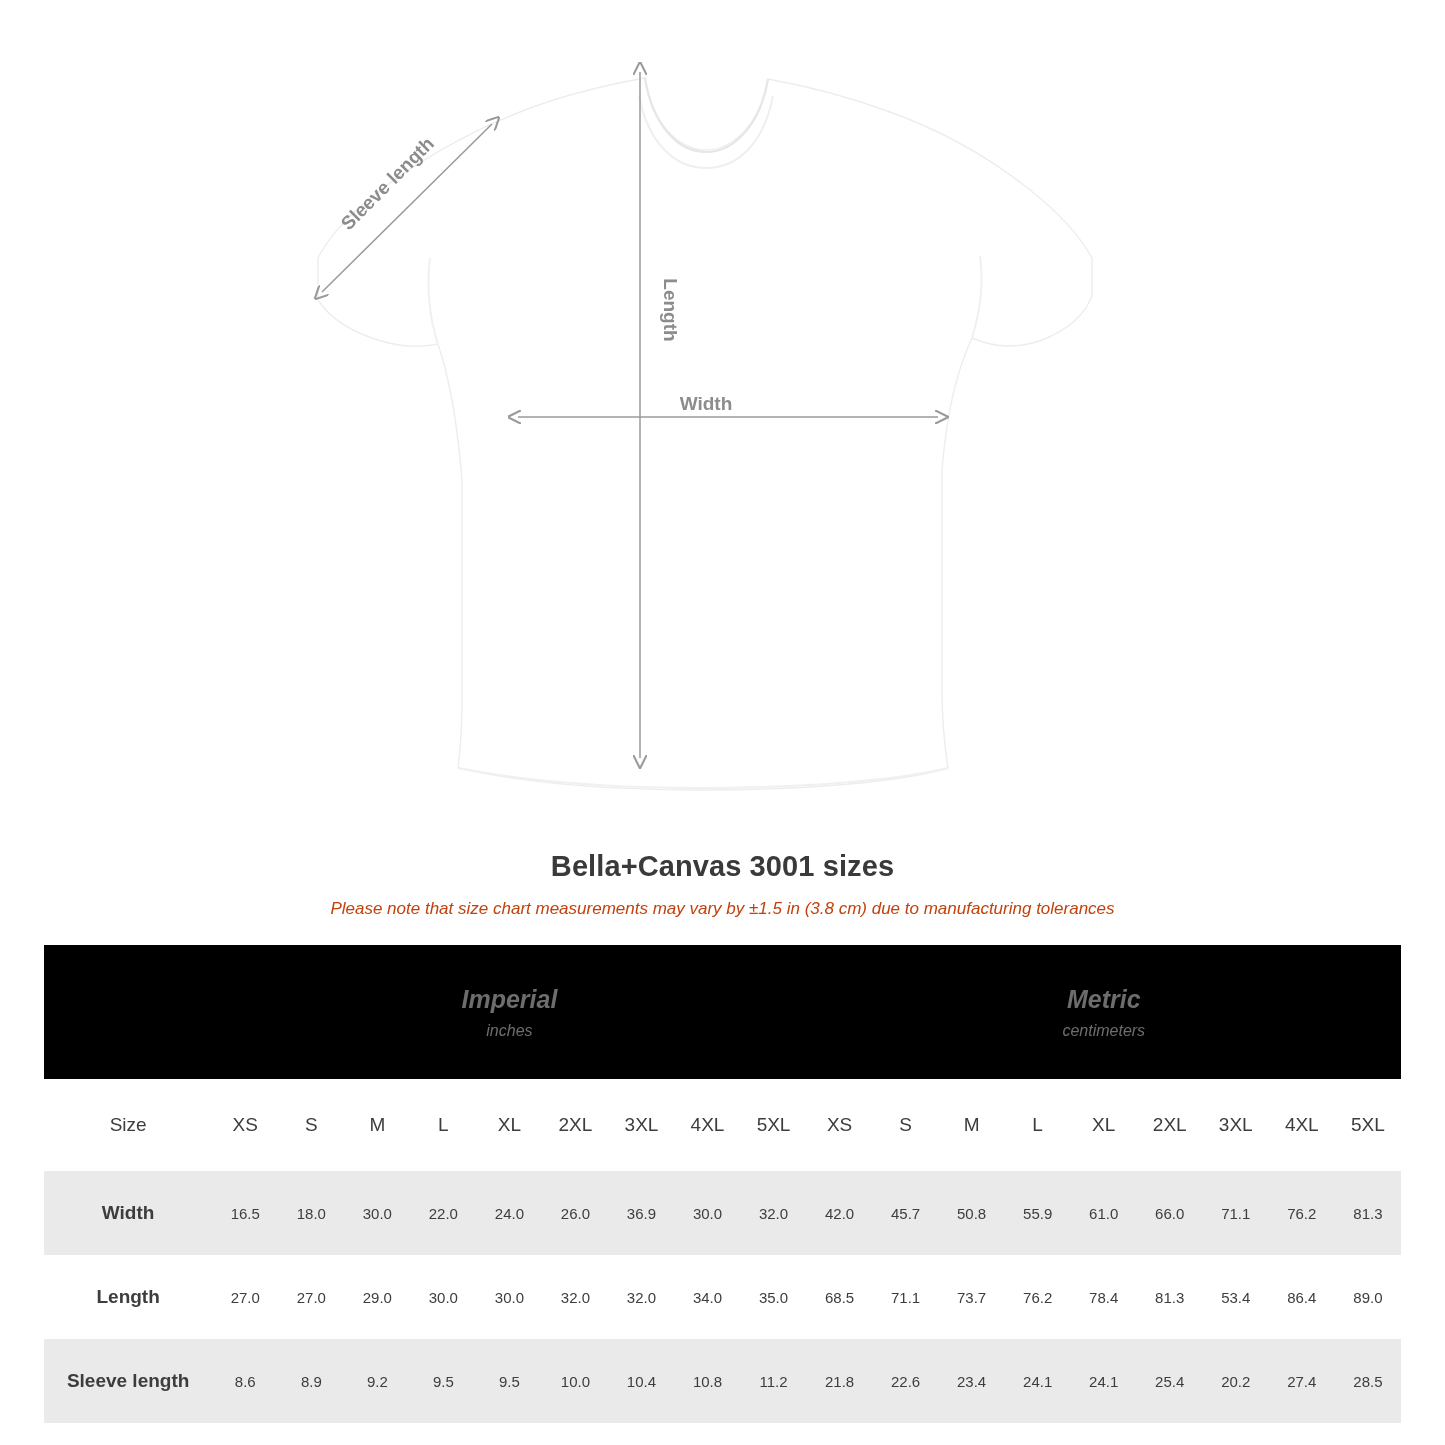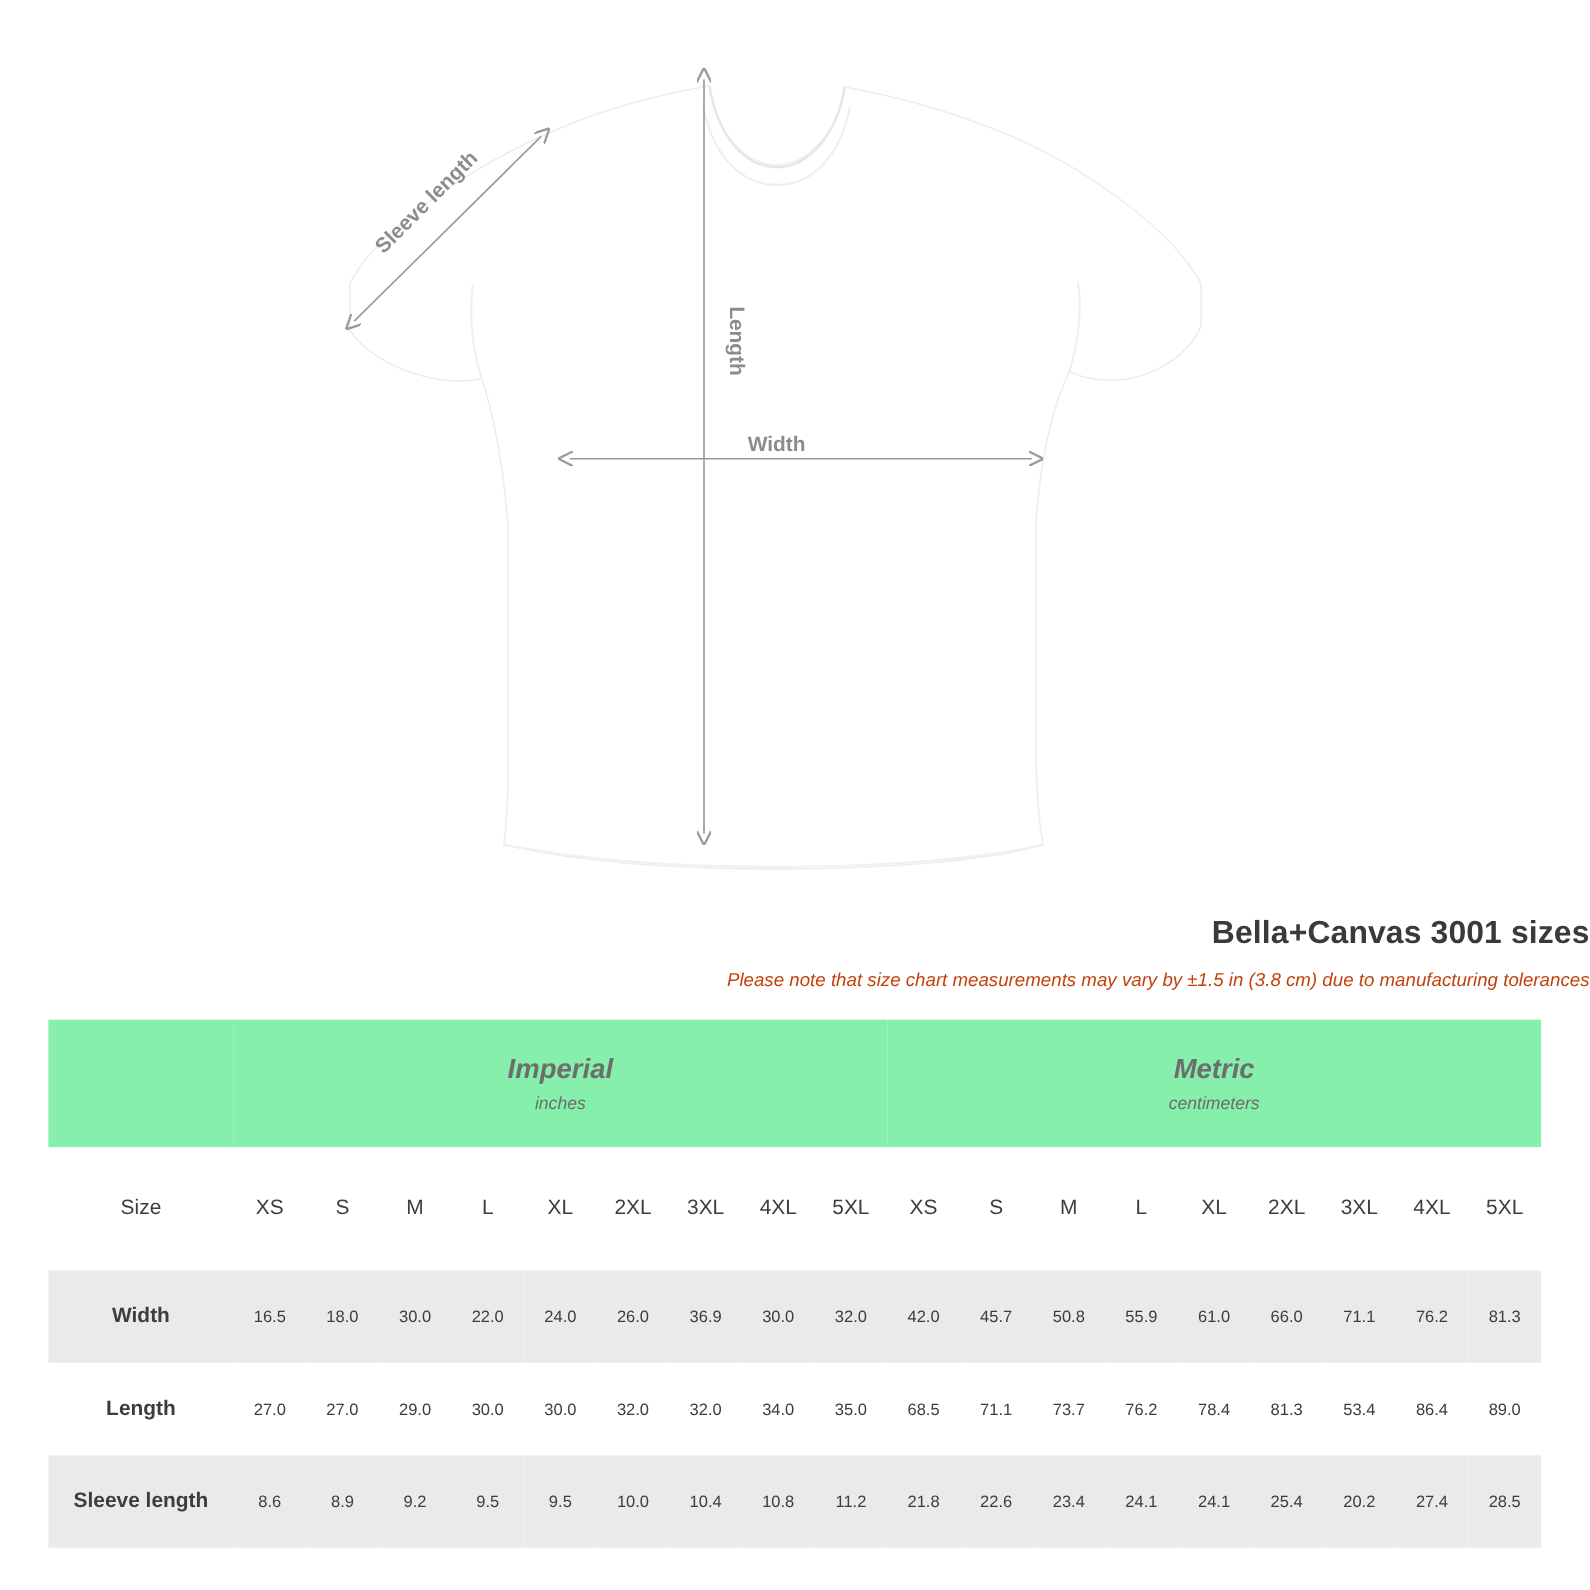--- a/index.html
+++ b/index.html
@@ -28,22 +28,22 @@
     position: relative;
     width: 1445px;
     height: 830px;
   }
   .illustration svg {
     display: block;
   }
 
   
   .title-block {
-    text-align: right;
-    margin-top: 2px;
+    text-align: center;
+    margin-top: 20px;
   }
   .chart-title {
     font-size: 29px;
     font-weight: bold;
     color: #3a3a3a;
     letter-spacing: 0.1px;
   }
   .chart-note {
     font-size: 17px;
     font-style: italic;
@@ -61,41 +61,41 @@
     table-layout: fixed;
   }
   table.size-table td, table.size-table th {
     text-align: center;
     vertical-align: middle;
     font-weight: normal;
   }
 
   
   .unit-band td {
-    background: #86efac;
-    height: 116px;
+    background: #000000;
+    height: 134px;
     padding: 0;
   }
   .unit-title {
     font-size: 25px;
     font-style: italic;
     font-weight: bold;
     color: #6d6d6d;
     line-height: 1.2;
   }
   .unit-sub {
     font-size: 16px;
     font-style: italic;
     color: #6d6d6d;
     margin-top: 8px;
   }
 
   
   .size-row td {
-    height: 112px;
+    height: 92px;
     font-size: 19px;
     font-weight: bold;
     color: #3d3d3d;
     background: #ffffff;
   }
   .size-row td.rowlabel {
     font-size: 19px;
   }
 
   

